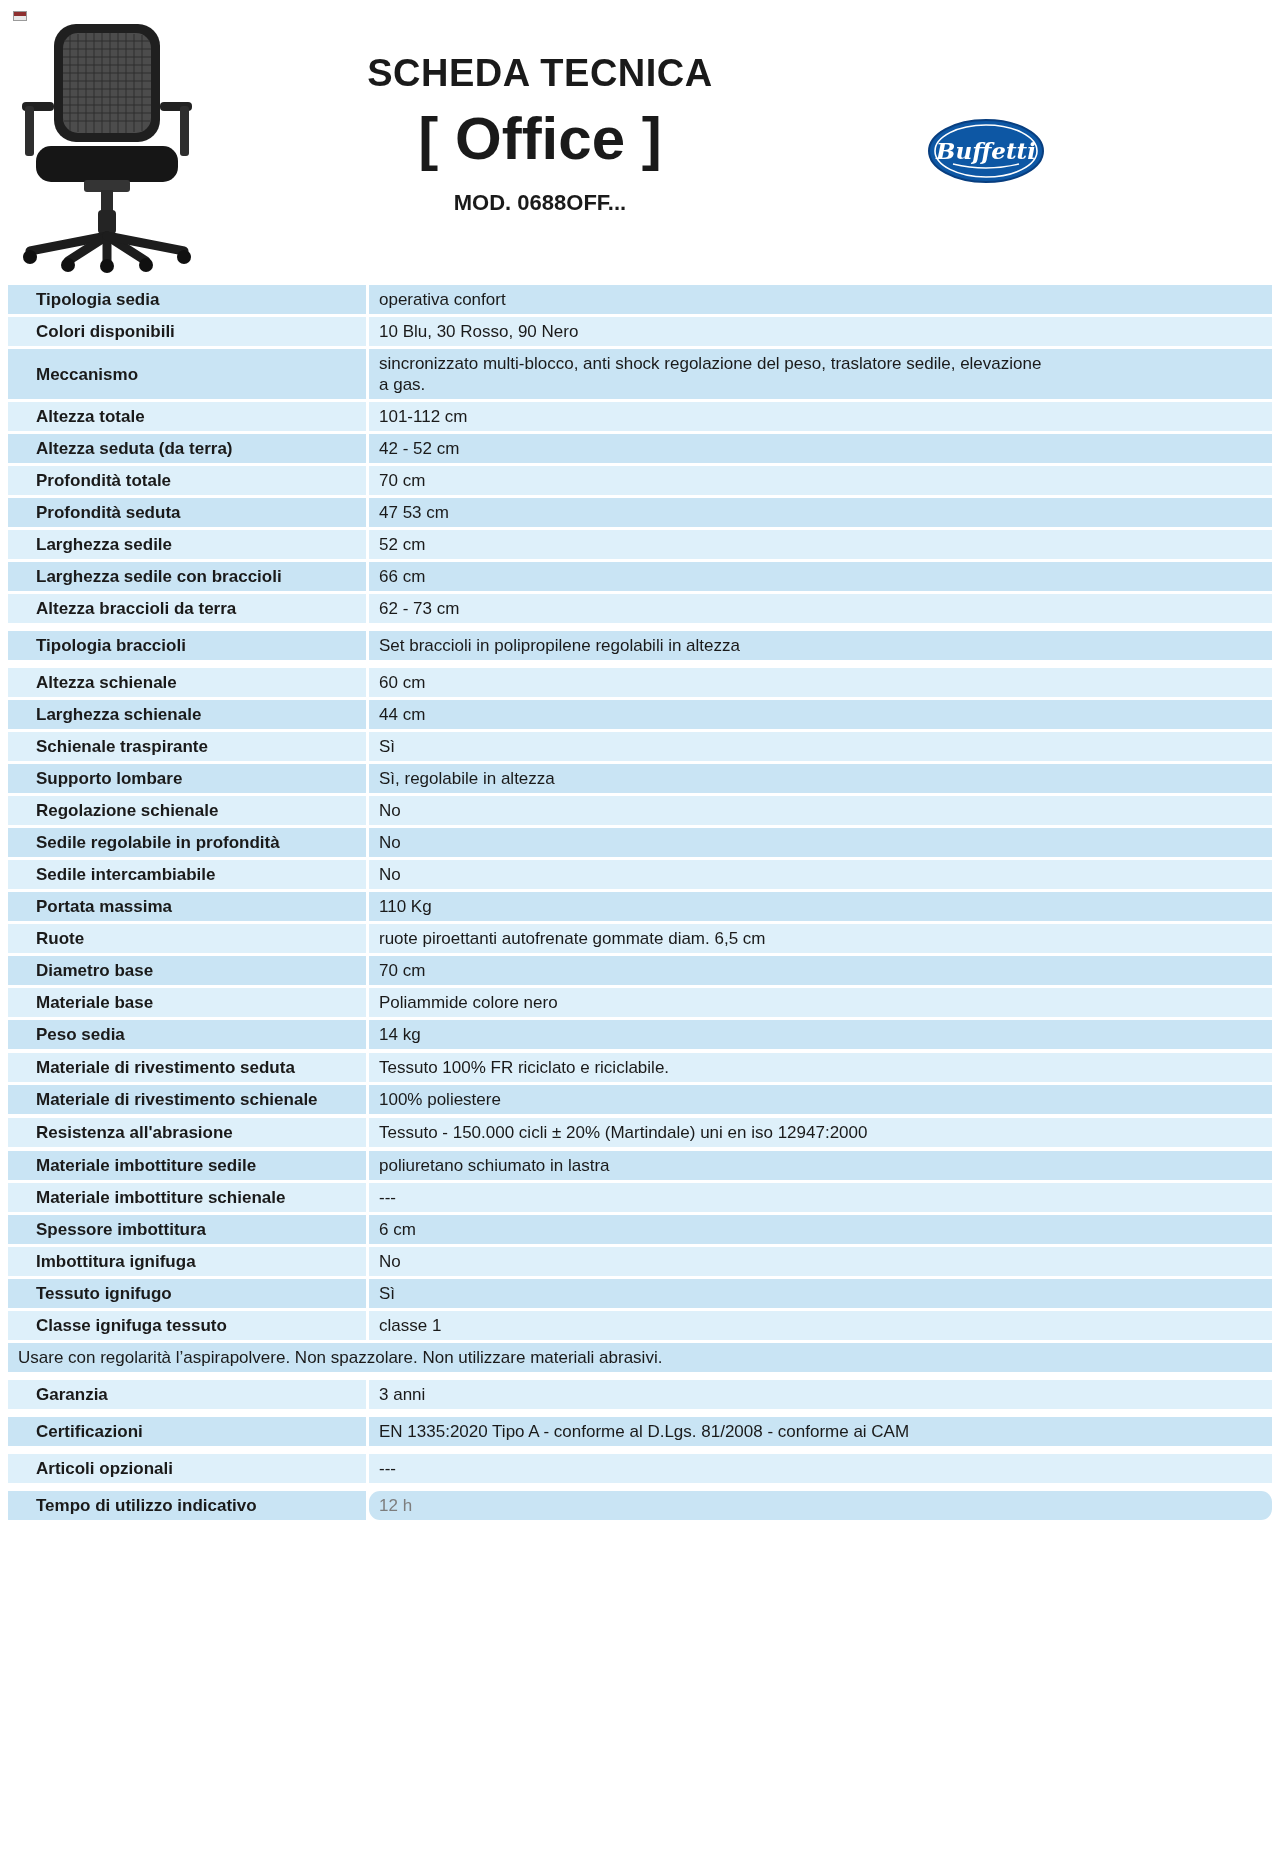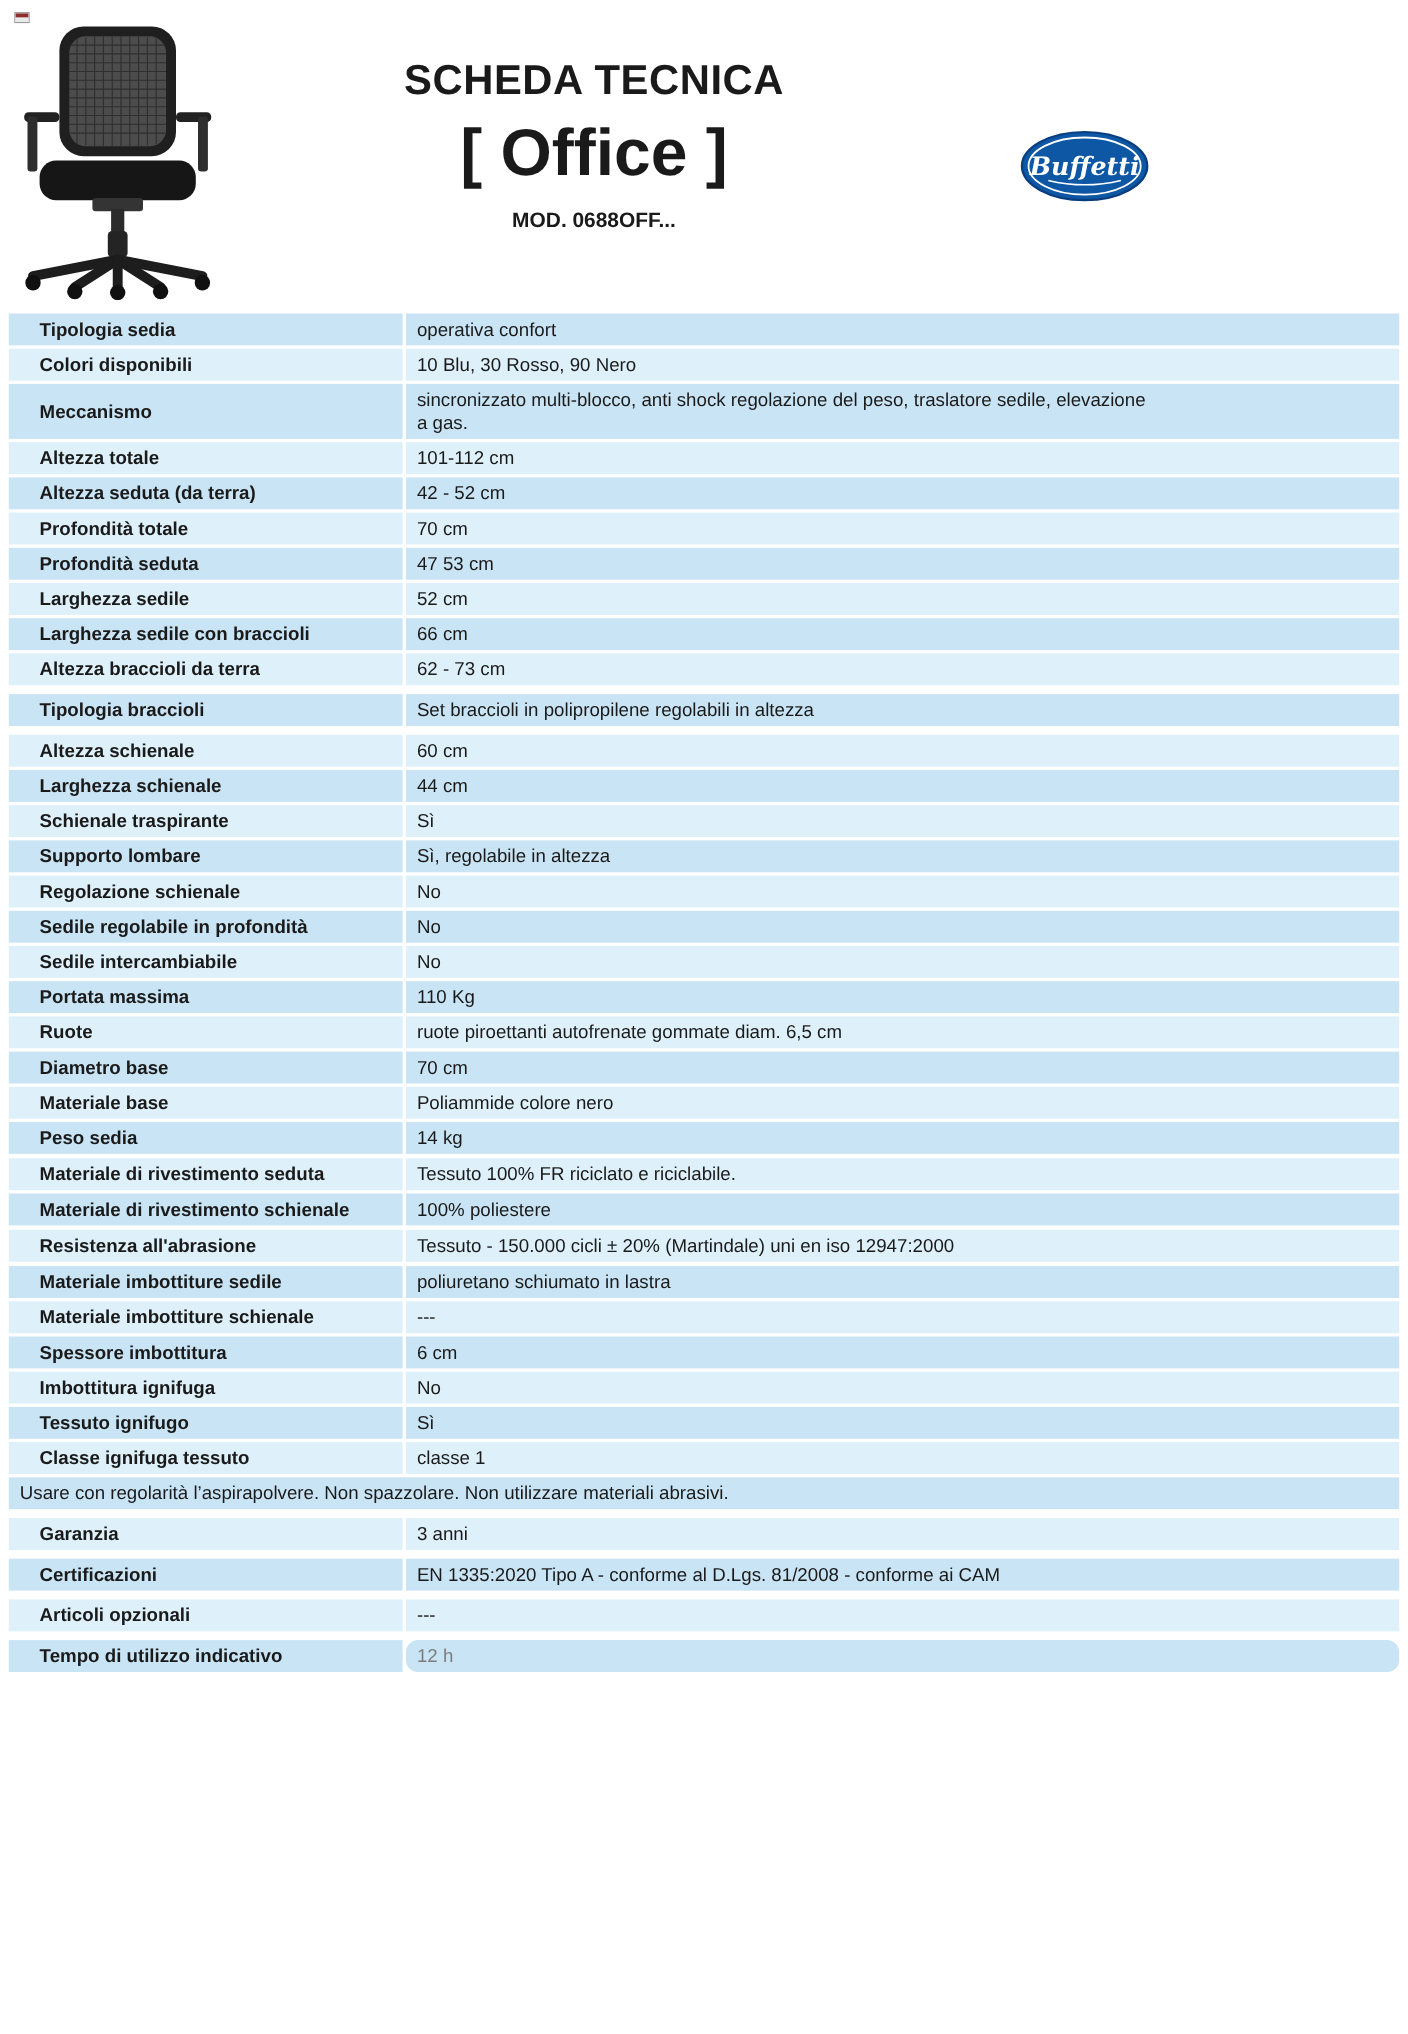--- a/index.html
+++ b/index.html
@@ -38,21 +38,21 @@
     position: absolute;
     left: 14px;
     top: 8px;
     width: 240px;
     height: 265px;
   }
 
   .title-block-abs { position: absolute; left: 270px; width: 540px; text-align: center; }
   .title  { top: 28px;  font-size: 38px; font-weight: bold; letter-spacing: 0.5px; margin-top: 24px; }
   .product{ top: 104px; font-size: 60px; font-weight: bold; }
-  .model  { top: 190px; font-size: 19px; font-weight: bold; }
+  .model  { top: 190px; font-size: 22px; font-weight: bold; }
 
   .logo {
     position: absolute;
     left: 927px;
     top: 118px;
     width: 118px;
     height: 66px;
   }
 
   

